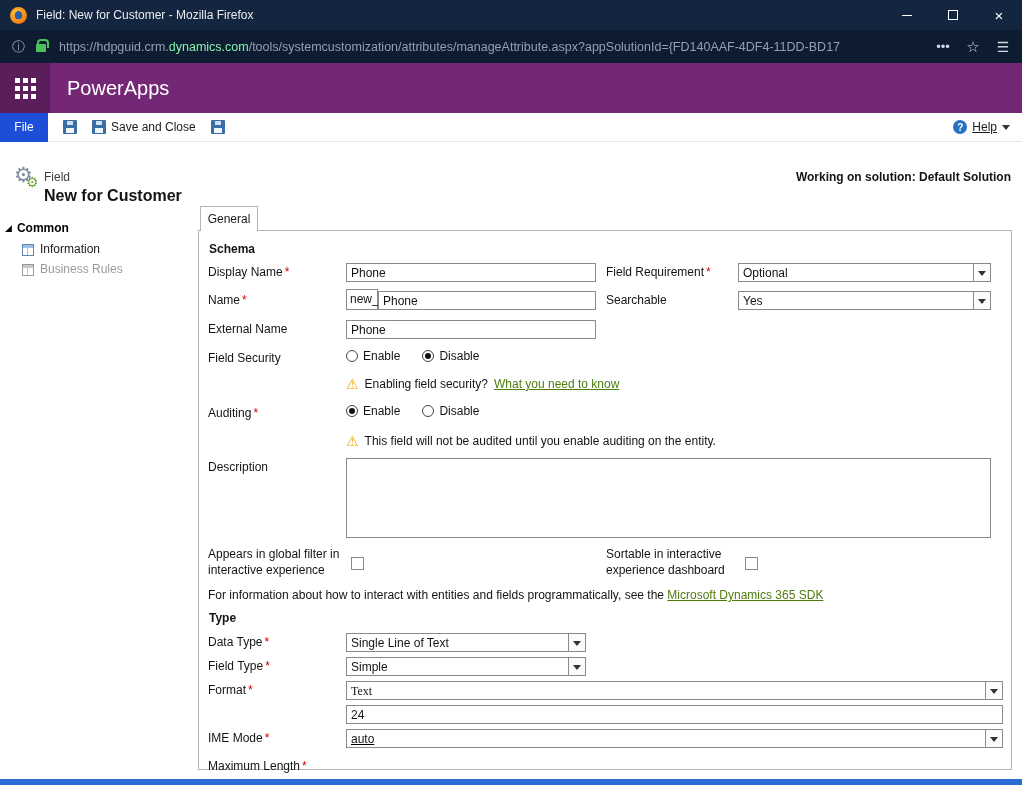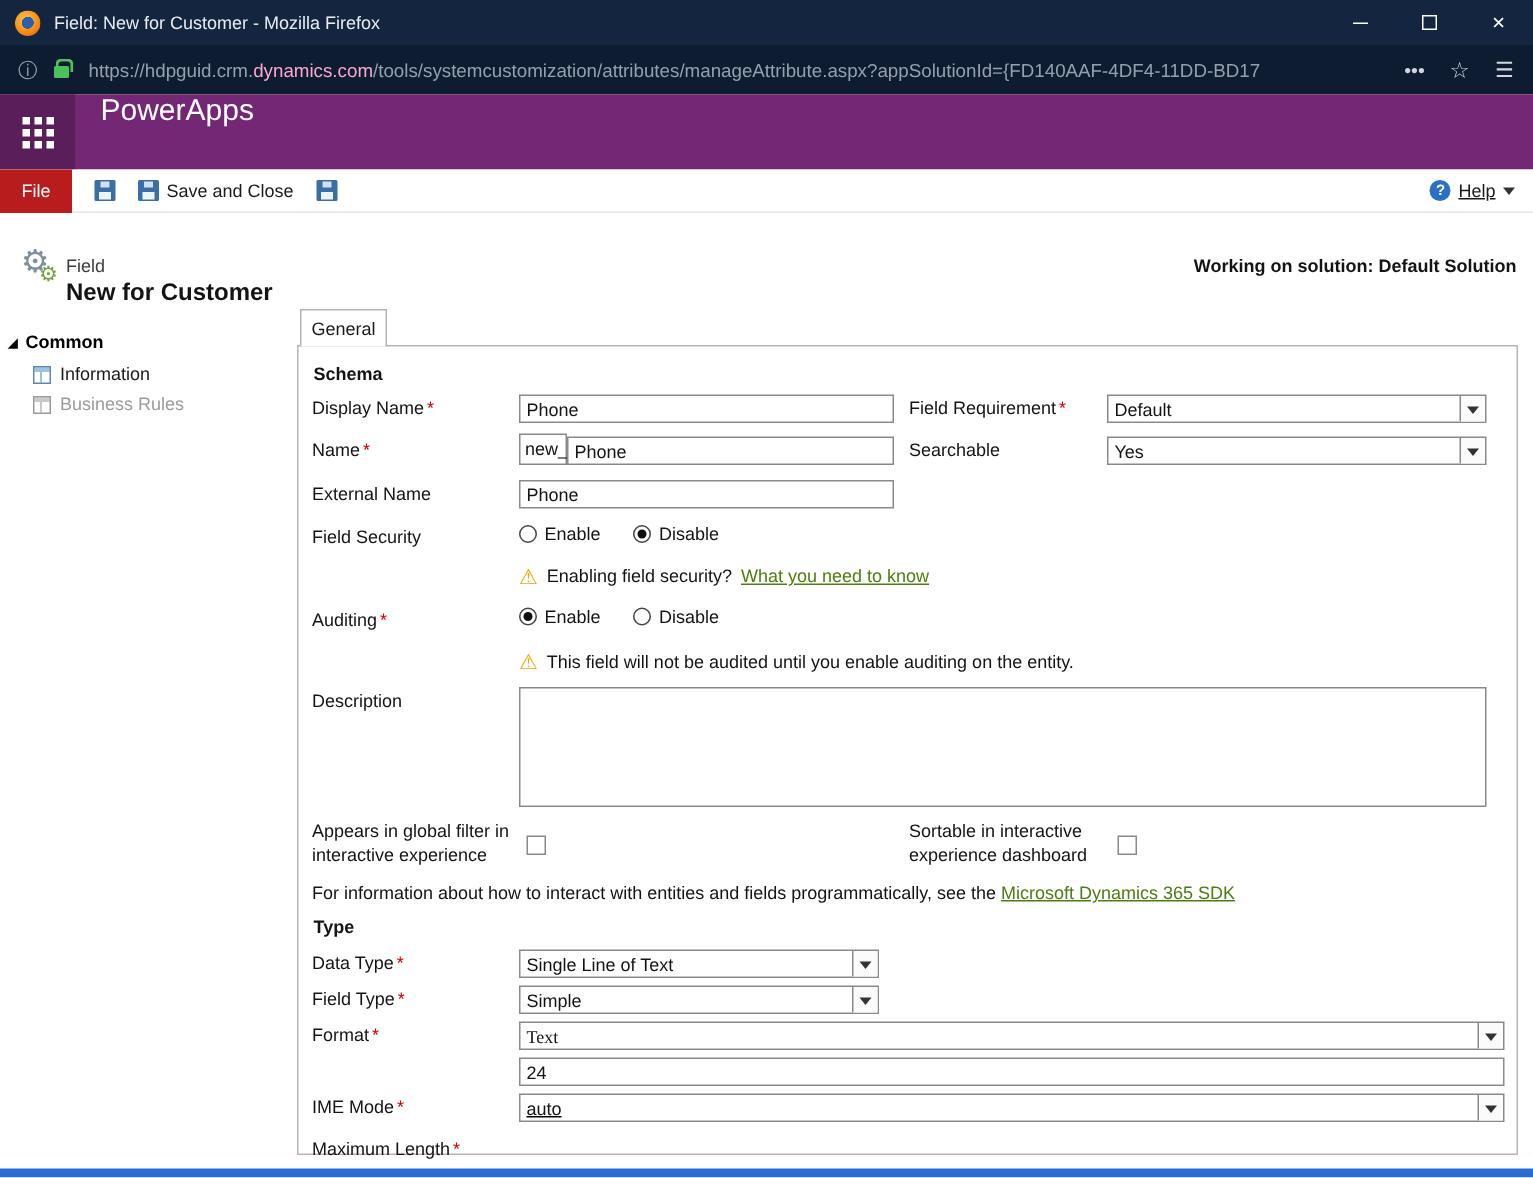--- a/index.html
+++ b/index.html
@@ -20,35 +20,35 @@
   .min-glyph { width:10px; height:1px; background:#fff; }
   .max-glyph { width:10px; height:10px; border:1px solid #fff; }
   .close-glyph { font-size:15px; line-height:1; }
 
   
   .navbar { position:absolute; left:0; top:30px; width:100%; height:33px; background:#0d1c30; display:flex; align-items:center; }
   .info-icon { margin-left:12px; color:#9aa6b5; font-size:13px; }
   .lock-icon { width:10px; height:8px; background:#4bc05b; border-radius:1px; position:relative; margin:3px 9px 0 11px; flex:0 0 auto; }
   .lock-icon::before { content:''; position:absolute; left:1px; top:-5px; width:8px; height:7px; border:2px solid #4bc05b; border-bottom:none; border-radius:4px 4px 0 0; }
   .url-text { flex:1; overflow:hidden; white-space:nowrap; font-size:12.5px; color:#94a0ae; margin-left:4px; }
-  .url-domain { color:#f9a8d4; }
+  .url-domain { color:#86efac; }
   .nav-icon { width:30px; text-align:center; color:#cfd6dd; font-size:13px; flex:0 0 auto; }
   .nav-icon.star { font-size:15px; }
   .nav-icon.menu { font-size:14px; margin-right:4px; }
 
   
-  .brandbar { position:absolute; left:0; top:63px; width:100%; height:50px; background:#742774; display:flex; }
+  .brandbar { position:absolute; left:0; top:63px; width:100%; height:50px; background:#742774; display:flex; align-items:center; }
   .waffle-box { width:50px; height:50px; background:#5a1e5a; display:flex; align-items:center; justify-content:center; flex:0 0 auto; }
   .waffle { display:grid; grid-template-columns:repeat(3,5px); grid-gap:3px; }
   .waffle span { width:5px; height:5px; background:#fff; }
   .brand-name { color:#fff; font-size:20px; margin-left:17px; }
 
   
   .cmdbar { position:absolute; left:0; top:113px; width:100%; height:29px; background:#fff; border-bottom:1px solid #e6e6e6; display:flex; align-items:center; }
-  .file-tab { width:48px; height:29px; background:#b91c1c; color:#fff; font-size:12px; display:flex; align-items:center; justify-content:center; flex:0 0 auto; }
+  .file-tab { width:48px; height:29px; background:#1d4ed8; color:#fff; font-size:12px; display:flex; align-items:center; justify-content:center; flex:0 0 auto; }
   .tb-btn { display:flex; align-items:flex-start; gap:5px; font-size:12px; color:#1a1a1a; margin-left:15px; cursor:default; }
   .floppy { position:relative; width:14px; height:14px; background:#3a6ea5; border-radius:1px; display:inline-block; flex:0 0 auto; }
   .floppy::before { content:''; position:absolute; top:1px; left:4px; width:6px; height:4px; background:#cfe0f0; }
   .floppy::after { content:''; position:absolute; bottom:1px; left:3px; width:8px; height:5px; background:#eef3f8; }
   .help-area { margin-left:auto; margin-right:12px; display:flex; align-items:center; gap:5px; font-size:12px; color:#1a1a1a; }
   .help-icon { width:14px; height:14px; border-radius:50%; background:#2a71c3; color:#fff; font-size:10px; font-weight:bold; display:flex; align-items:center; justify-content:center; }
   .help-label { text-decoration:underline; }
   .caret-down { width:0; height:0; border:4px solid transparent; border-top:5px solid #333; margin-top:4px; }
 
   
@@ -197,21 +197,21 @@
   <div class="tab-general">General</div>
 
   <div class="panel">
 
     <div class="sheading" style="left:10px; top:11px;">Schema</div>
 
     <div class="flabel" style="left:9px; top:34px;"><span>Display Name</span><span class="req">*</span></div>
     <input class="tinput" style="left: 147px; top: 32px; width: 250px;" value="Phone">
     <div class="flabel" style="left:407px; top:34px;"><span>Field Requirement</span><span class="req">*</span></div>
     <div class="select" style="left:539px; top:32px; width:253px;">
-      <span class="sval">Default</span>
+      <span class="sval">Optional</span>
       <span class="sarrow"></span>
     </div>
 
     <div class="flabel" style="left:9px; top:62px;"><span>Name</span><span class="req">*</span></div>
     <div class="prefix-box" style="left:147px; top:58px; width:32px;">new_</div>
     <input class="tinput" style="left: 179px; top: 60px; width: 218px;" value="Phone">
     <div class="flabel" style="left:407px; top:62px;">Searchable</div>
     <div class="select" style="left:539px; top:60px; width:253px;">
       <span class="sval">Yes</span>
       <span class="sarrow"></span>

